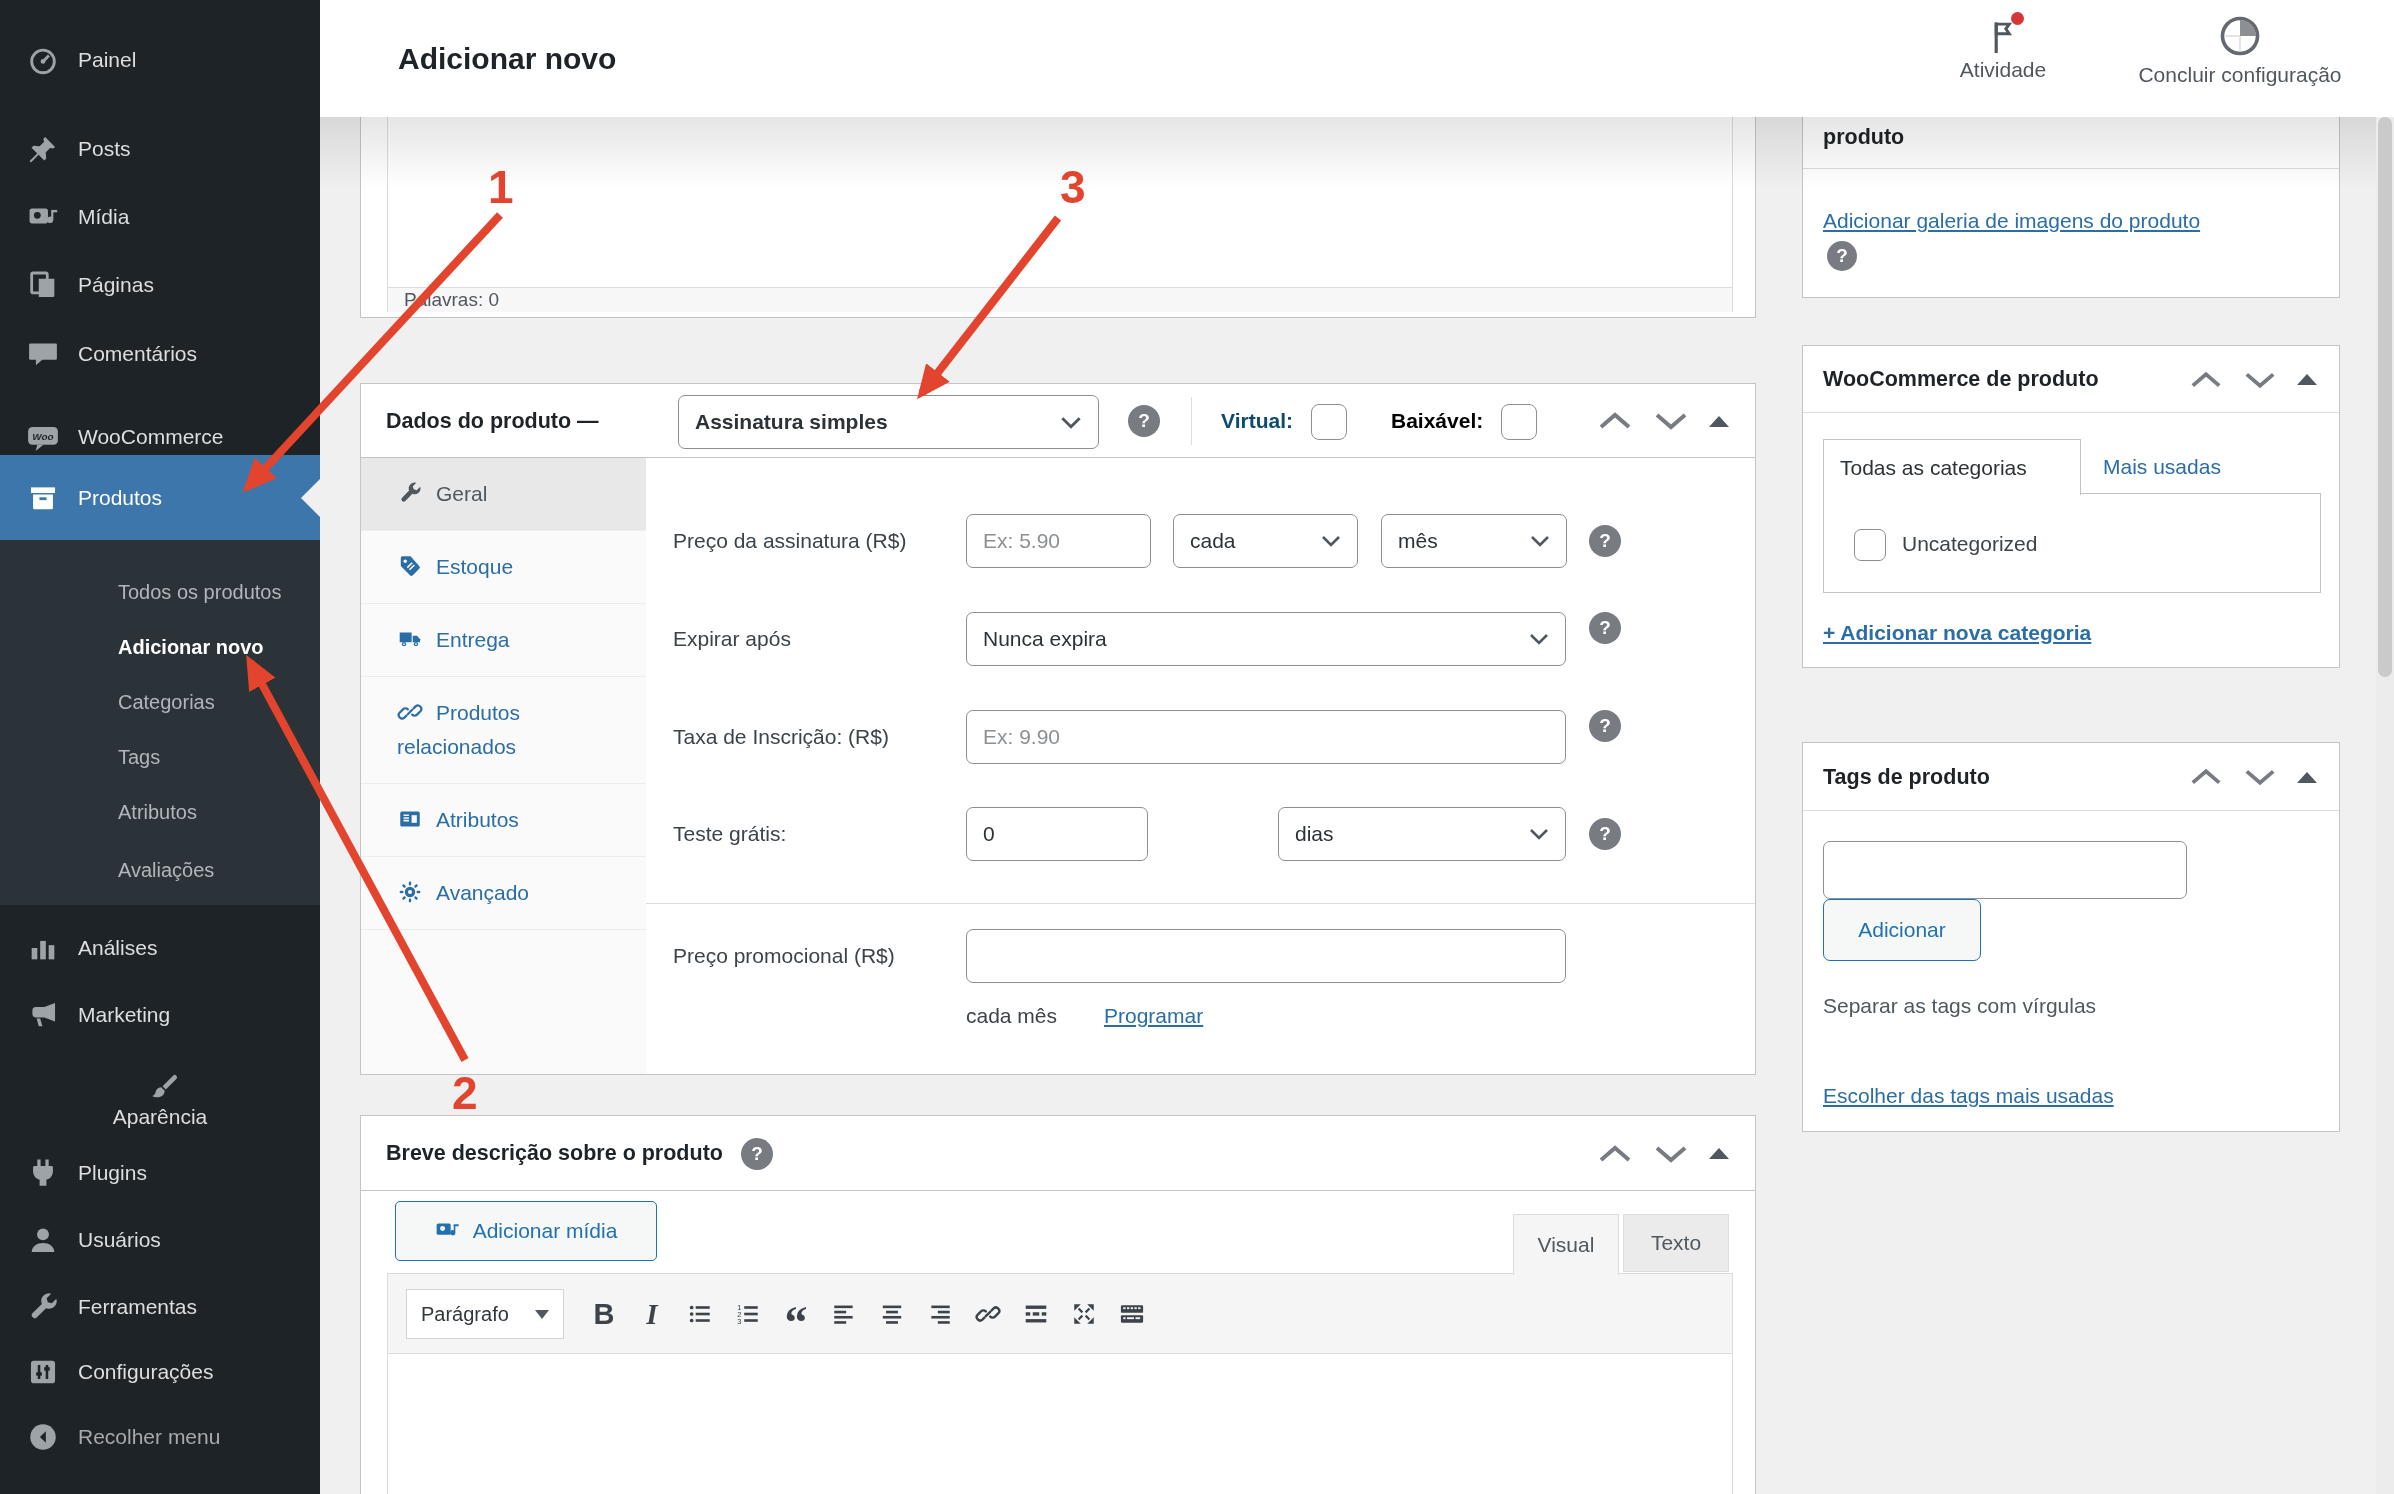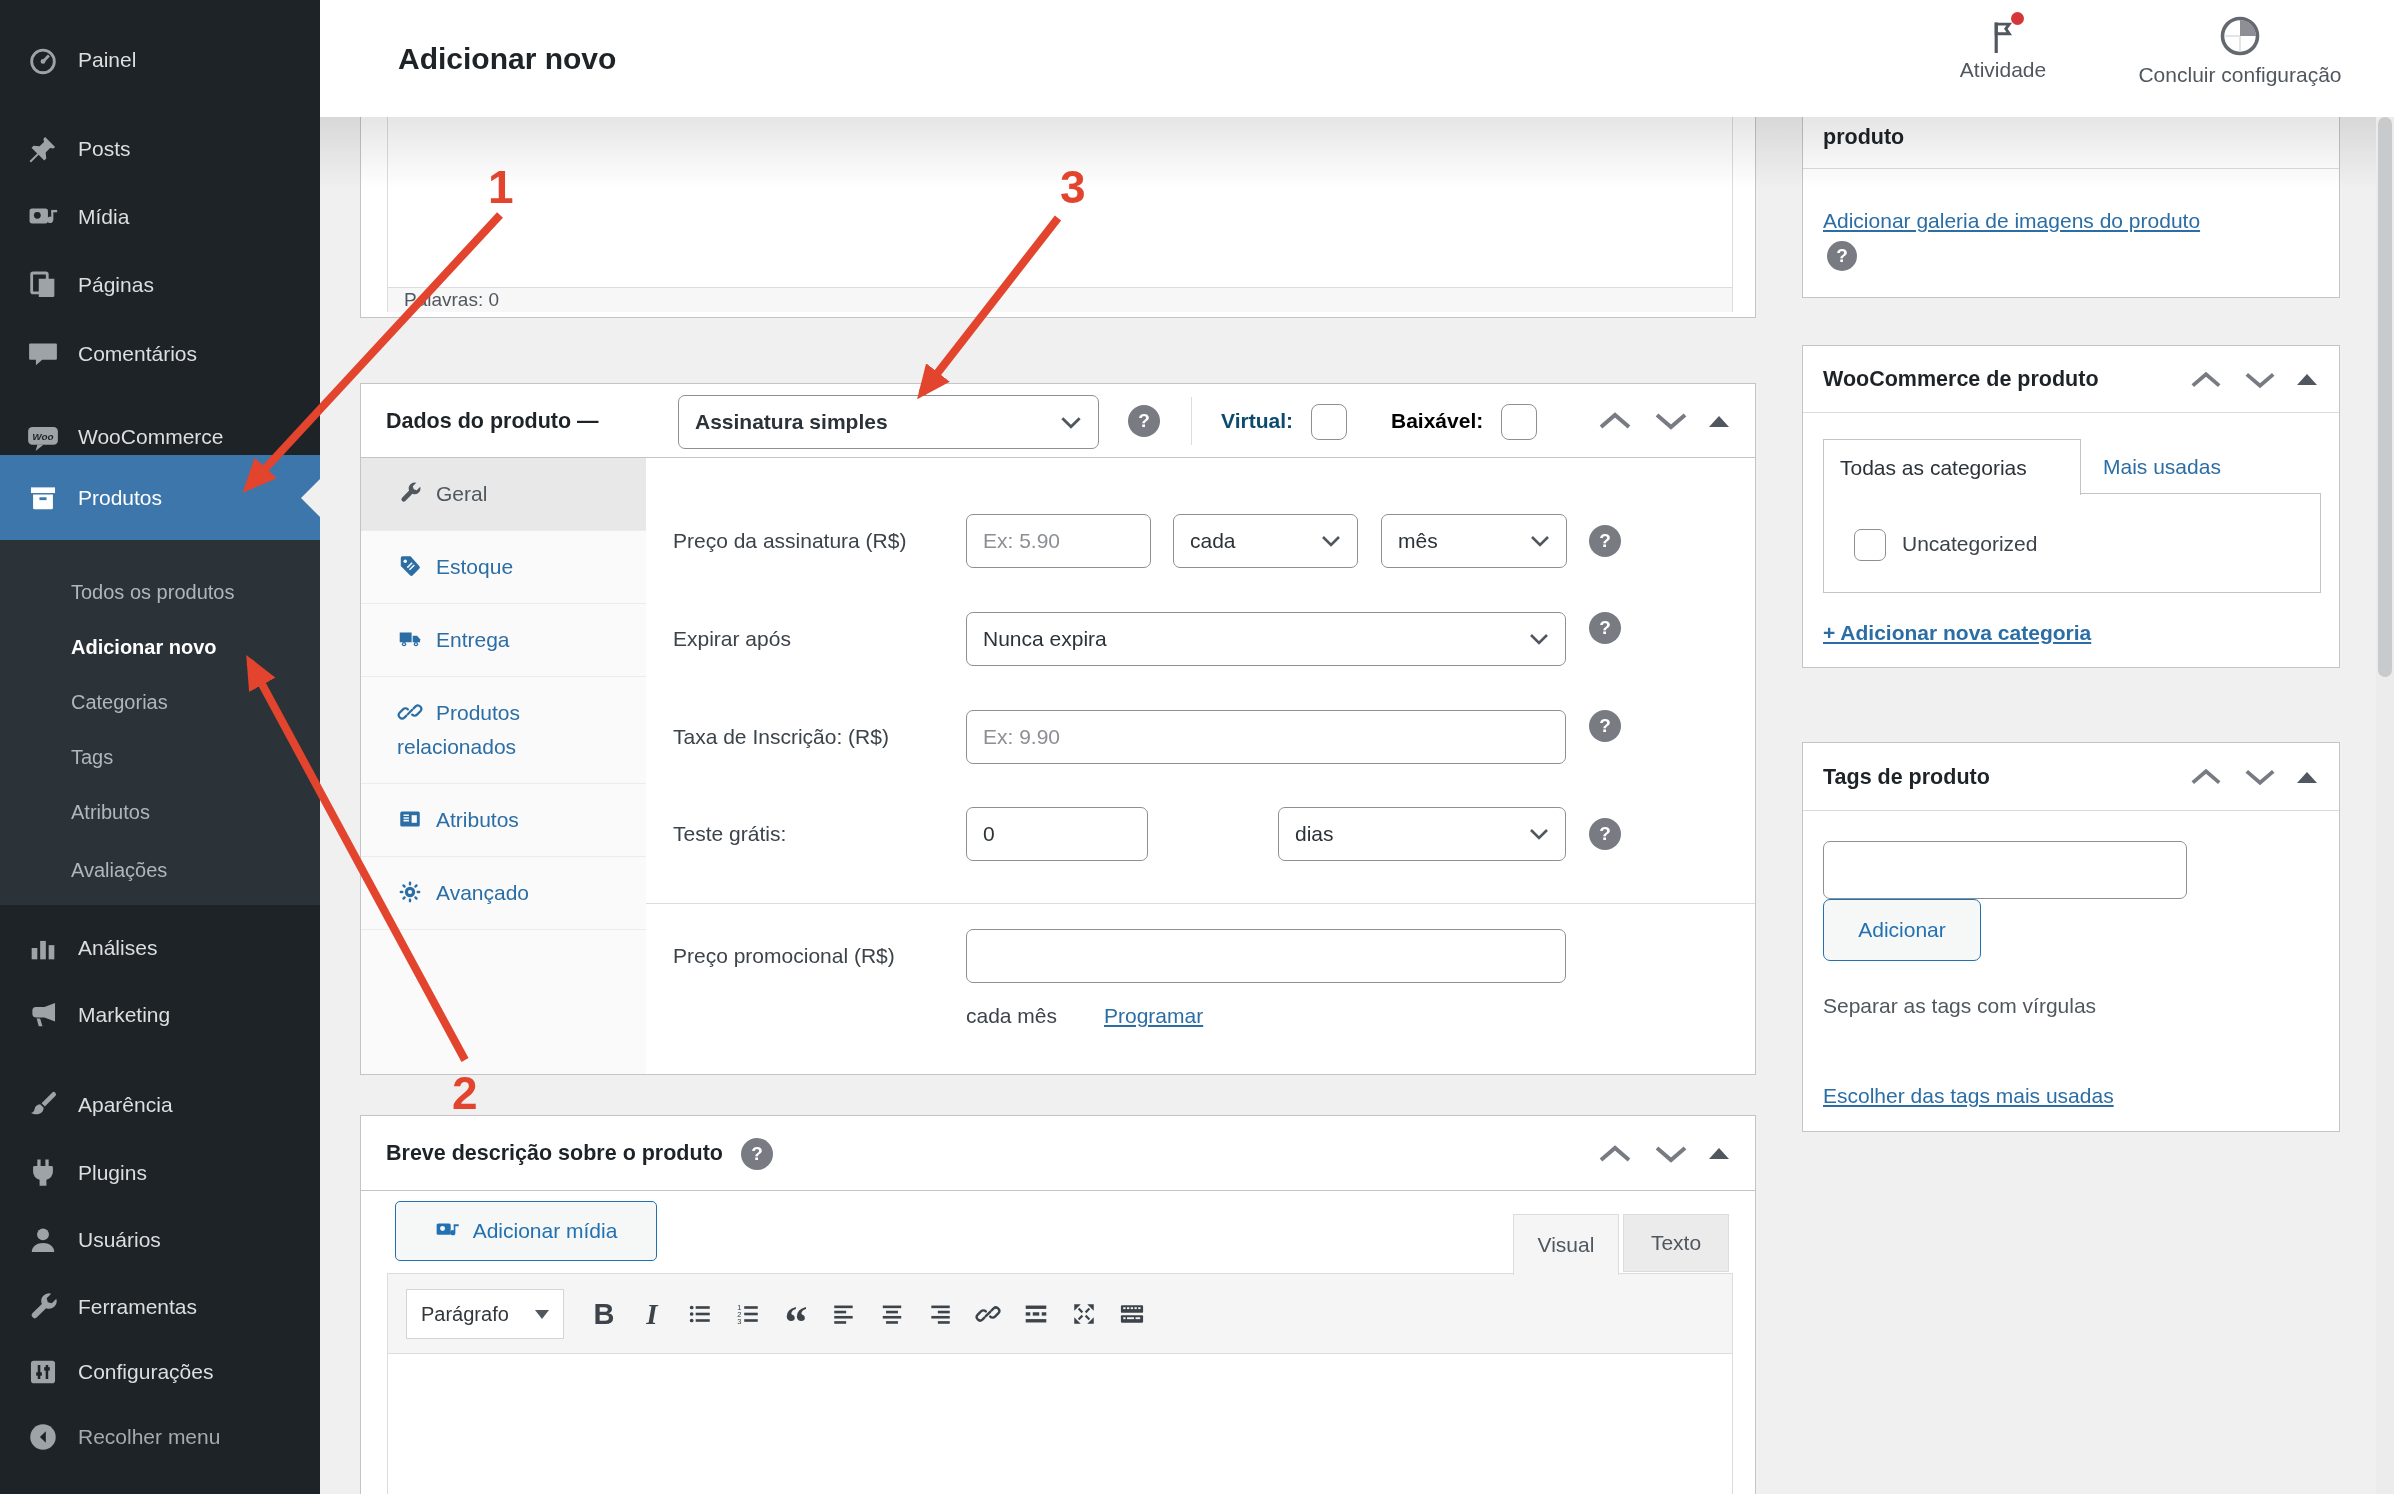--- a/index.html
+++ b/index.html
@@ -7,21 +7,21 @@
         font-family:"Liberation Sans",sans-serif;color:#3c434a;}
   .abs{position:absolute;box-sizing:border-box;}
   
   #sidebar{left:0;top:0;width:320px;height:1494px;background:#1d2327;z-index:12;}
   .mi{position:absolute;left:0;width:320px;height:68px;display:flex;align-items:center;
       color:#dcdee0;font-size:21px;cursor:pointer;}
   .mi .ic{width:34px;height:34px;margin:0 18px 0 26px;flex:0 0 auto;}
   #mi-produtos{top:455px;height:85px;background:#3d76ab;color:#fff;}
   #submenu-bg{left:0;top:540px;width:320px;height:365px;background:#2c3338;}
   .smi{position:absolute;left:0;width:320px;height:55px;display:flex;align-items:center;
-       padding-left:71px;color:#b0b6bb;font-size:20px;cursor:pointer;box-sizing:border-box;}
+       padding-left:118px;color:#b0b6bb;font-size:20px;cursor:pointer;box-sizing:border-box;}
   .smi.current{color:#fff;font-weight:bold;}
   #notch{position:absolute;right:0;top:479px;width:0;height:0;border-top:19px solid transparent;
          border-bottom:19px solid transparent;border-right:19px solid #f0f0f1;}
   
   #topbar{left:320px;top:0;width:2074px;height:117px;background:#fff;z-index:10;}
   #page-title{position:absolute;left:78px;top:0;height:117px;display:flex;align-items:center;
               font-size:30px;font-weight:bold;color:#1d2327;}
   .tb-item{position:absolute;top:14px;height:92px;display:flex;flex-direction:column;align-items:center;
            justify-content:flex-start;color:#50575e;font-size:21px;cursor:pointer;}
   #grad{left:320px;top:117px;width:2074px;height:72px;z-index:6;pointer-events:none;
@@ -535,21 +535,21 @@
     </div>
     <div class="mi" style="top:981px;">
       <span class="ic"><svg viewBox="0 0 24 24">
             <g fill="#9ea3a8">
               <path d="M20.5 3.5v13l-7.5-2.8H7a2.5 2.5 0 0 1-2.5-2.5V8.8A2.5 2.5 0 0 1 7 6.3h6z"></path>
               <path d="M7.5 14.5l1.5 5.5h2.6l-1.6-5.5z"></path>
             </g>
           </svg></span>
       <span>Marketing</span>
     </div>
-    <div class="mi" style="top:1071px;">
+    <div class="mi" style="top:1071px;flex-direction:column;">
       <span class="ic"><svg viewBox="0 0 24 24">
             <g fill="#9ea3a8">
               <path d="M20.7 3.3a1.6 1.6 0 0 1 0 2.3l-7.4 7.4-2.3-2.3 7.4-7.4a1.6 1.6 0 0 1 2.3 0z"></path>
               <path d="M10 11.5l2.5 2.5c-.3 3-2 4.6-5.2 4.6-1.4 0-2.7-.3-3.8-.9 1.6-.6 2.3-1.5 2.6-2.9.4-1.9 1.6-3.1 3.9-3.3z"></path>
             </g>
           </svg></span>
       <span>Aparência</span>
     </div>
     <div class="mi" style="top:1139px;">
       <span class="ic"><svg viewBox="0 0 24 24">

